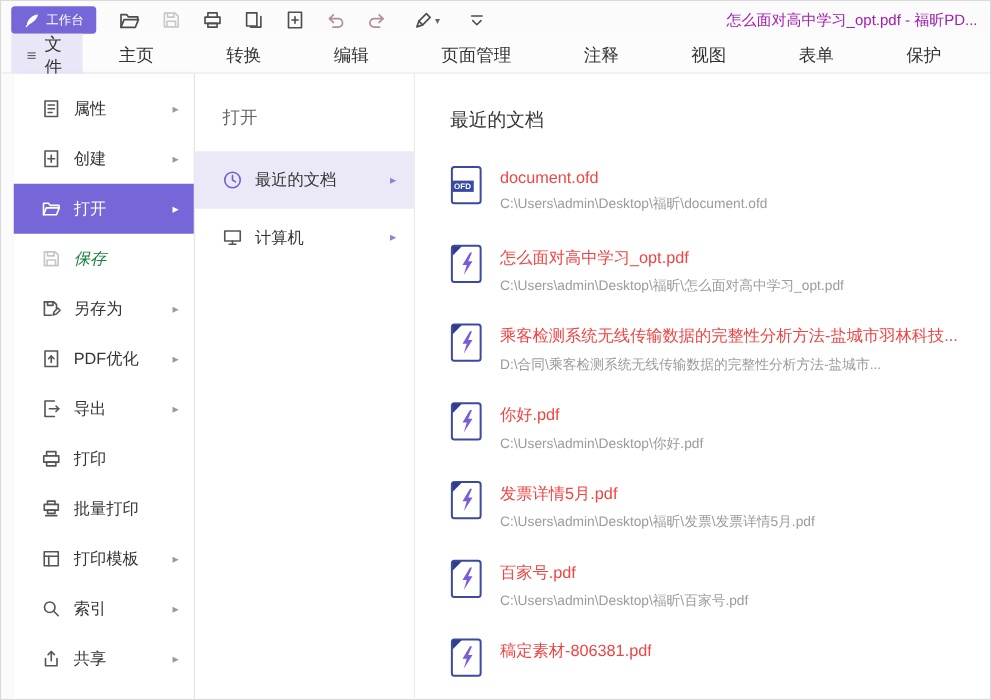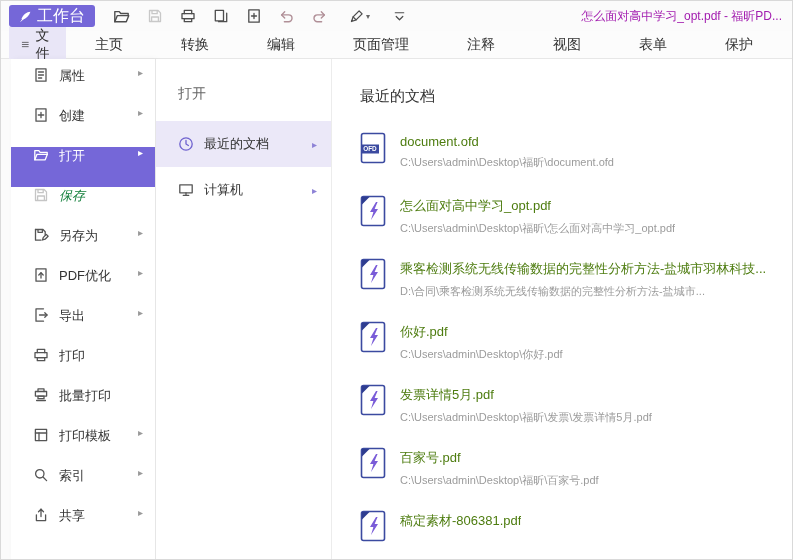--- a/index.html
+++ b/index.html
@@ -4,21 +4,21 @@
 <style>
   * { margin:0; padding:0; box-sizing:border-box; }
   html,body { background:#e9e9e9; }
   body { font-family:"Liberation Sans","DejaVu Sans",sans-serif; }
   .app { width:793px; height:560px; background:#fff; border:1px solid #d9d9d9; overflow:hidden;
          display:flex; flex-direction:column; position:relative; }
 
   
   .titlebar { height:30px; background:#fbfbfb; display:flex; align-items:center; padding:0 10px 0 8px; flex:0 0 auto; }
   .ws-btn { background:#7567d8; color:#fff; border:none; height:22px; border-radius:3px;
-            padding:0 10px; font-size:16px; display:flex; align-items:center; gap:5px; cursor:pointer;
+            padding:0 10px; font-size:10px; display:flex; align-items:center; gap:5px; cursor:pointer;
             font-family:inherit; }
   .tb-icons { display:flex; align-items:center; margin-left:10px; }
   .tb-btn { width:27px; height:24px; display:flex; align-items:center; justify-content:center;
             border-radius:3px; color:#4d4d4d; margin:0 3px; cursor:pointer; }
   .tb-btn.disabled { color:#c8c8c8; cursor:default; }
   .tb-btn.rose { color:#b08f97; }
   .tb-btn.gap { margin-left:10px; }
   .caret { font-size:8px; color:#666; margin-left:1px; }
   .doc-title { margin-left:auto; font-size:12px; color:#a21caf; white-space:nowrap; overflow:hidden; max-width:330px; }
 
@@ -26,21 +26,21 @@
   .menubar { height:28px; background:#fcfcfc; border-bottom:1px solid #e7e7e7; display:flex;
              align-items:center; padding-left:8px; font-size:14px; color:#333; flex:0 0 auto; }
   .file-btn { background:#e9e6f7; display:flex; align-items:center; gap:6px; padding:0 12px; cursor:pointer; }
   .menu-item { display:flex; align-items:center; padding:0 29px; cursor:pointer; white-space:nowrap; }
 
   
   .body { flex:1; display:flex; min-height:0; }
   .edge-strip { width:10px; background:#fbfbfb; }
   .file-menu { width:145px; background:#fff; border-right:1px solid #e6e6e6; padding-top:8px;
                box-shadow:2px 0 6px rgba(0,0,0,.04); }
-  .fm-item { height:40px; display:flex; padding:0 12px 0 22px; font-size:13px;
+  .fm-item { height:40px; display:flex; align-items:center; padding:0 12px 0 22px; font-size:13px;
              color:#333; cursor:pointer; }
   .fm-item .ico { width:16px; height:16px; margin-right:10px; display:flex; color:#555; }
   .fm-item .arrow { margin-left:auto; font-size:10px; color:#9a9a9a; }
   .fm-item.selected { background:#7567d8; color:#fff; }
   .fm-item.selected .ico, .fm-item.selected .arrow { color:#fff; }
   .fm-item.disabled { color:#15803d; cursor:default;font-style:italic; }
   .fm-item.disabled .ico { color:#c5c5c5; }
 
   .open-panel { width:176px; background:#fff; border-right:1px solid #ececec; padding-top:18px; }
   .op-title { font-size:14px; color:#666; padding:8px 0 18px 22px; }
@@ -50,21 +50,21 @@
   .op-item .arrow { margin-left:auto; font-size:10px; color:#8d82d6; }
   .op-item.selected { background:#ebe8f8; }
   .op-item.selected .ico { color:#6f62cf; }
 
   .main { flex:1; padding:28px 16px 0 28px; overflow:hidden; background:#fff; }
   .main-title { font-size:15px; font-weight:normal; color:#333; margin-bottom:26px; }
   .section-label { font-size:13px; color:#444; margin-bottom:16px; }
   .file-row { display:flex; align-items:flex-start; gap:14px; height:63px; cursor:pointer; }
   .file-icon { width:26px; height:32px; flex:0 0 auto; }
   .file-texts { min-width:0; padding-top:2px; }
-  .file-name { font-size:13px; color:#4d7c0f; margin-bottom:6px; white-space:nowrap; overflow:hidden;
+  .file-name { font-size:13px; color:#ef4444; margin-bottom:6px; white-space:nowrap; overflow:hidden;
                text-overflow:ellipsis; max-width:400px; }
   .file-path { font-size:11px; color:#9b9b9b; white-space:nowrap; overflow:hidden;
                text-overflow:ellipsis; max-width:400px; }
 
   
   .si, .si * { fill:none; stroke:currentColor; stroke-width:1.3; stroke-linecap:round; stroke-linejoin:round; }
 </style>
 </head>
 <body>
 

